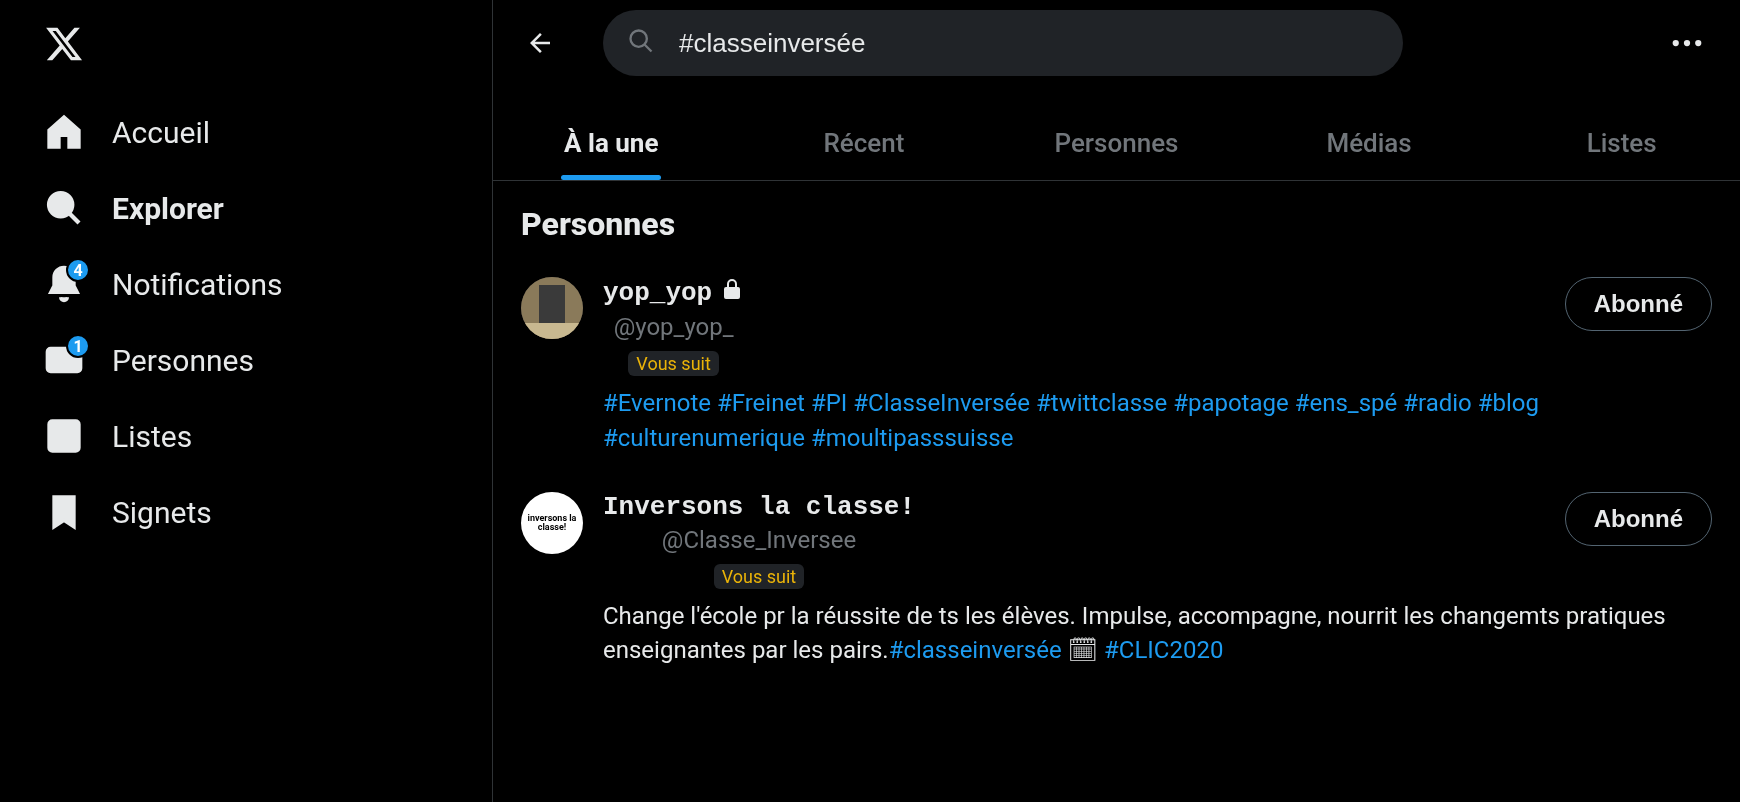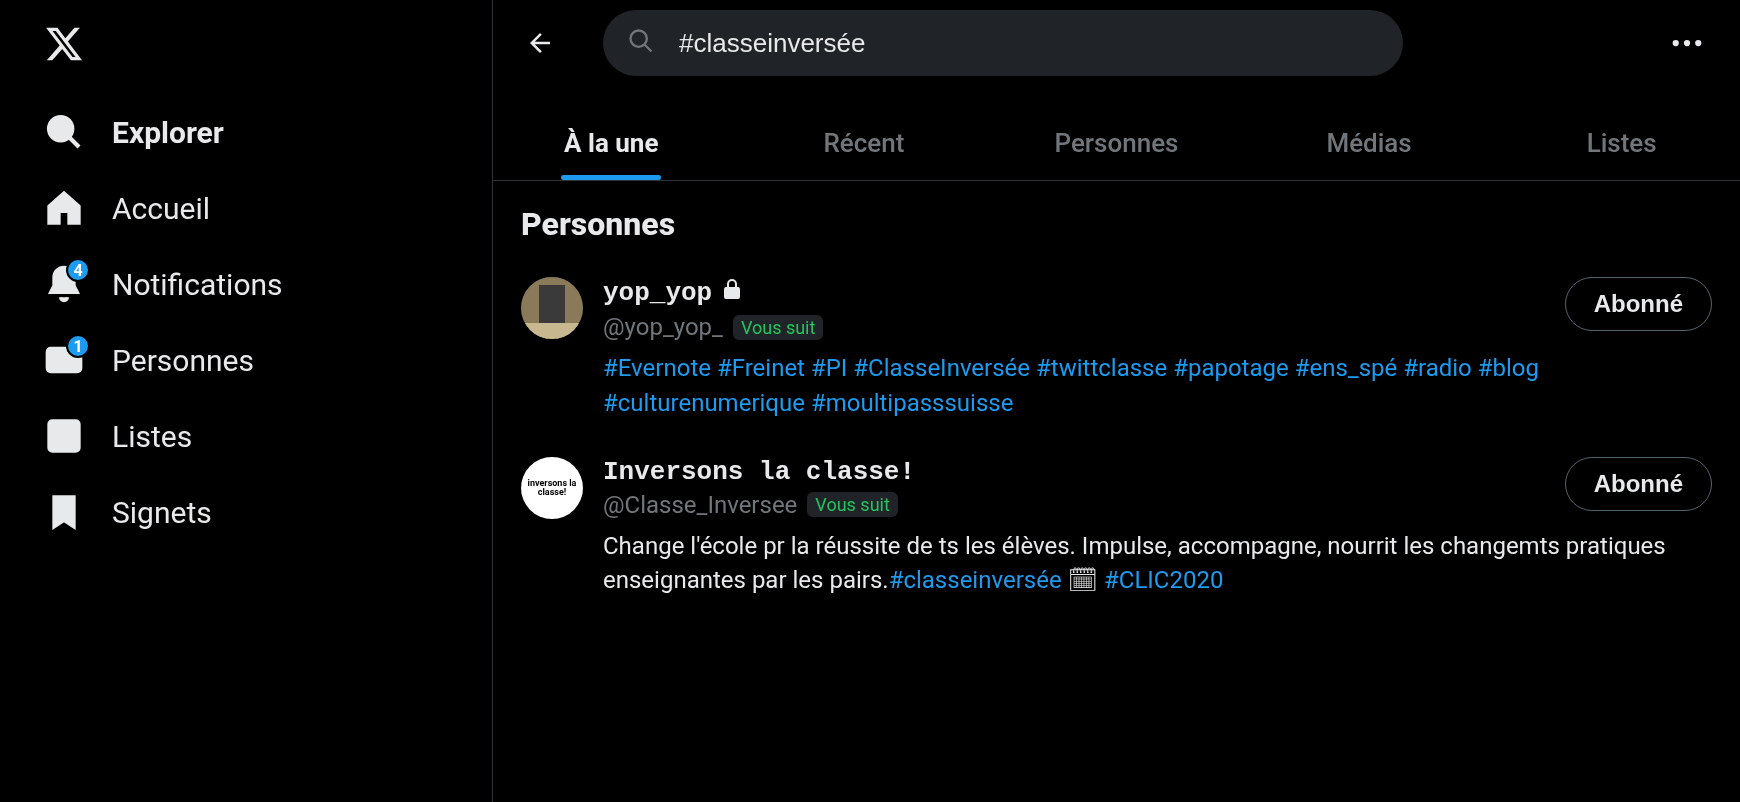--- a/index.html
+++ b/index.html
@@ -182,25 +182,26 @@
     display: flex;
     align-items: center;
     gap: 8px;
     font-family: Liberation Mono, monospace;
   }
   .lock-icon svg { width: 24px; height: 24px; fill: #e7e9ea; }
   .handle-row {
     display: flex;
     align-items: center;
     gap: 10px;
+    flex-direction: column;
   }
   .handle { font-size: 24px; color: #71767b; }
   .follows-you {
     background: #202327;
-    color: #22c55e;
+    color: #eab308;
     font-size: 18px;
     padding: 2px 8px;
     border-radius: 6px;
   }
   .follow-btn {
     border: 1px solid #536471;
     background: transparent;
     color: #e7e9ea;
     font-size: 24px;
     font-weight: 700;
@@ -219,36 +220,36 @@
 </head>
 <body>
 
 <div class="sidebar">
   <div class="logo">
     <svg viewBox="0 0 24 24">
         <path d="M18.244 2.25h3.308l-7.227 8.26 8.502 11.24H16.17l-5.214-6.817L4.99 21.75H1.68l7.73-8.835L1.254 2.25H8.08l4.713 6.231zm-1.161 17.52h1.833L7.084 4.126H5.117z"></path>
       </svg>
   </div>
   <nav class="nav">
+    <div class="nav-item">
+      <span class="nav-icon">
+        <svg viewBox="0 0 24 24" fill="none" stroke-width="2">
+            <path d="M3 11 L12 3 L21 11 V21 H15 V14 H9 V21 H3 Z"></path>
+          </svg>
+      </span>
+      <span>Accueil</span>
+    </div>
     <div class="nav-item active">
       <span class="nav-icon">
         <svg viewBox="0 0 24 24" fill="none" stroke-width="2.5">
             <circle cx="10" cy="10" r="7"></circle>
             <line x1="21" y1="21" x2="15" y2="15"></line>
           </svg>
       </span>
       <span>Explorer</span>
-    </div>
-    <div class="nav-item">
-      <span class="nav-icon">
-        <svg viewBox="0 0 24 24" fill="none" stroke-width="2">
-            <path d="M3 11 L12 3 L21 11 V21 H15 V14 H9 V21 H3 Z"></path>
-          </svg>
-      </span>
-      <span>Accueil</span>
     </div>
     <div class="nav-item">
       <span class="nav-icon">
         <svg viewBox="0 0 24 24" fill="none" stroke-width="2">
             <path d="M6 8a6 6 0 1 1 12 0v5l2 4H4l2-4V8z"></path>
             <path d="M10 20a2 2 0 0 0 4 0"></path>
           </svg>
         <span class="badge">4</span>
       </span>
       <span>Notifications</span>

